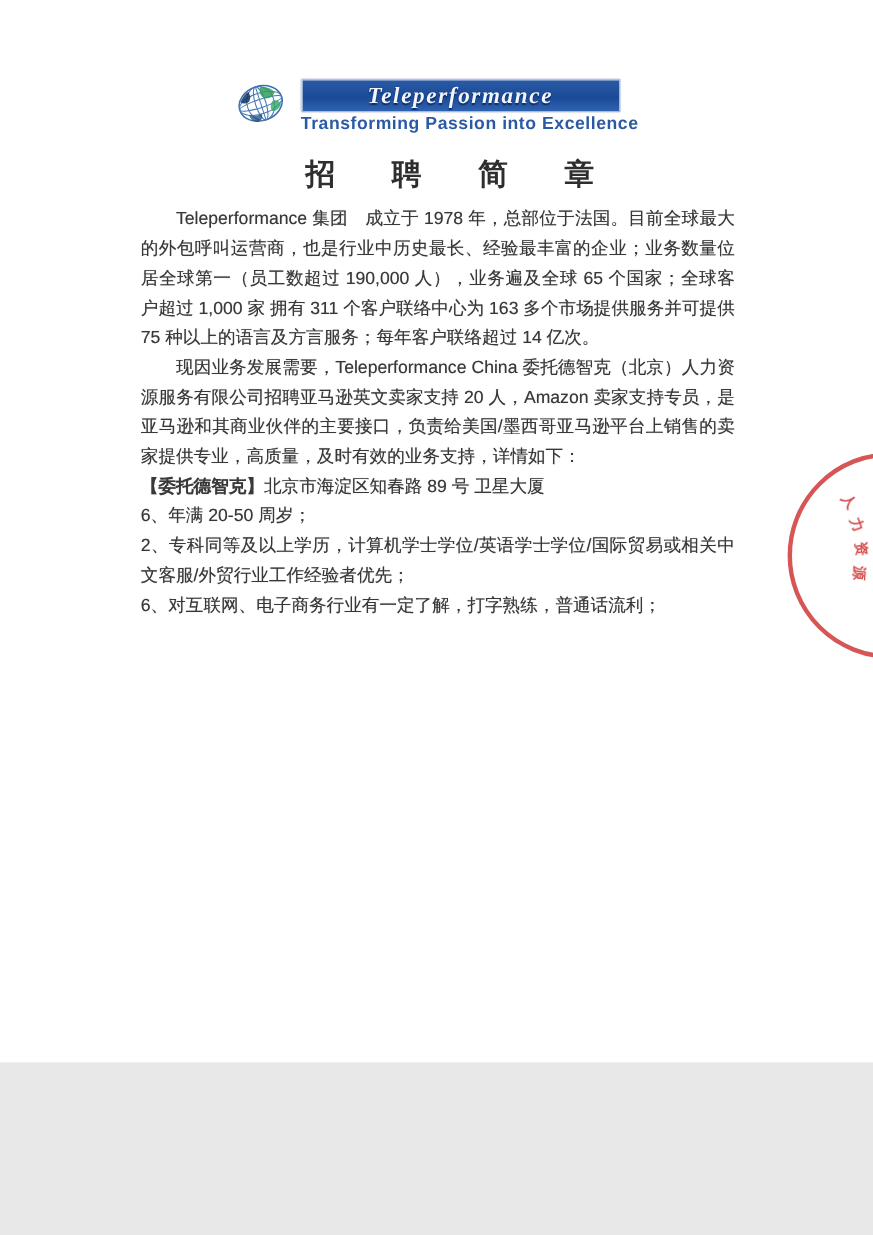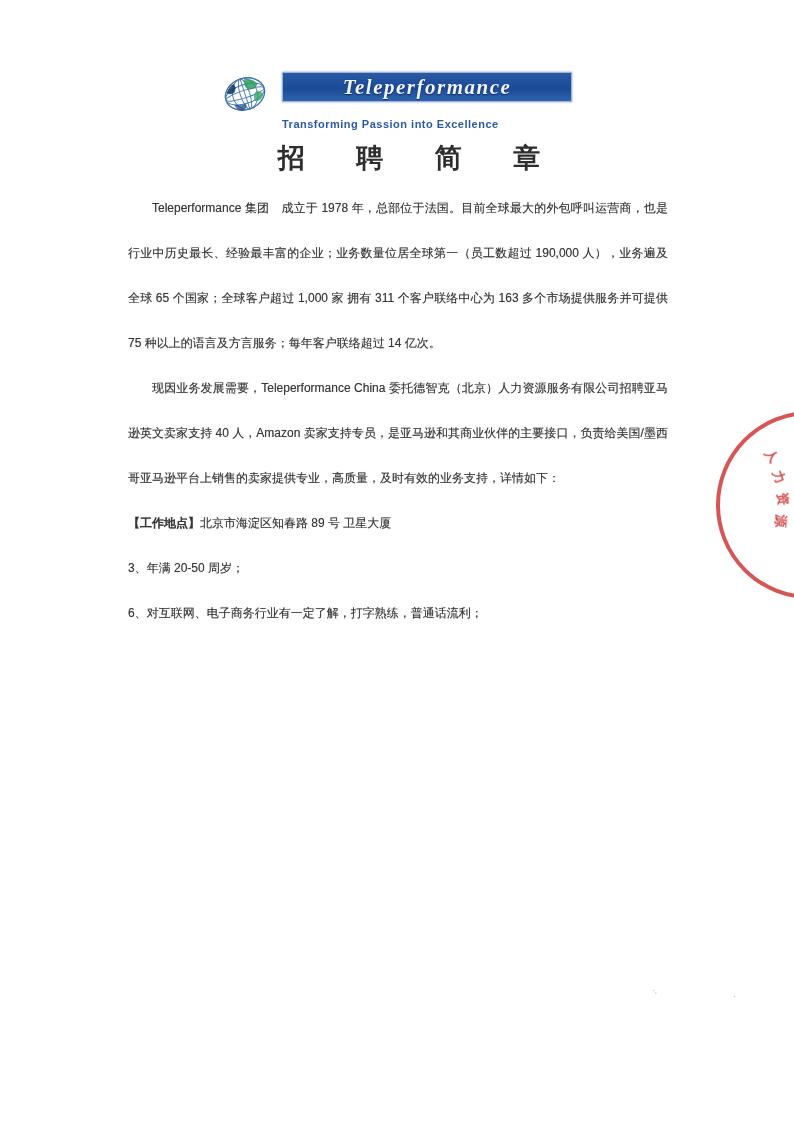--- a/index.html
+++ b/index.html
@@ -1,18 +1,18 @@
 <!DOCTYPE html>
 <html><head>
 <meta charset="utf-8">
 <style>
   html,body{margin:0;padding:0;background:#e8e8e8;}
   .page{
     position:relative;
-    width:794px;height:1123px;
+    width:794px;height:966px;
     margin:0 auto;
     background:#ffffff;
     overflow:hidden;
     font-family:"Liberation Sans", sans-serif;
     color:#3a3a3a;
   }
   
   .logo-row{
     position:absolute;
     top:72px;left:0;width:100%;
@@ -30,36 +30,36 @@
   }
   .brand-text{
     font-family:"Liberation Serif", serif;
     font-style:italic;font-weight:bold;
     font-size:21px;letter-spacing:1.5px;
     color:#f2f5fb;
     text-shadow:0 0 1px #0c2f6b, 0 1px 1px #0c2f6b;
     filter:blur(.3px);
   }
   .tagline{
-    margin-top:16px;
-    font-size:11px;font-weight:bold;letter-spacing:.5px;
+    margin-top:2px;text-align:center;
+    font-size:16px;font-weight:bold;letter-spacing:.5px;
     color:#2b5aa5;filter:blur(.4px);
   }
   
   .doc-title{
     position:absolute;top:140px;left:12px;width:100%;
     text-align:center;
     font-size:27px;font-weight:bold;color:#2e2e2e;
     letter-spacing:22px;text-indent:22px;
     filter:blur(.4px);
   }
   
   .body-text{
     position:absolute;top:186px;left:128px;width:540px;
-    font-size:12px;line-height:45px;
+    font-size:16px;line-height:27px;
     text-align:justify;
     color:#383838;
     text-shadow:0 0 .7px rgba(60,60,60,.55);
     filter:blur(.35px);
   }
   .body-text p{margin:0;text-indent:2em;}
   .plain{text-indent:0 !important;}
   .sec-label{font-weight:bold;}
   
   .stamp{
@@ -106,23 +106,24 @@
         </div>
         <div class="tagline">Transforming Passion into Excellence</div>
       </div>
     </div>
   </div>
 
   <div class="doc-title">招 聘 简 章</div>
 
   <div class="body-text">
     <p>Teleperformance 集团　成立于 1978 年，总部位于法国。目前全球最大的外包呼叫运营商，也是行业中历史最长、经验最丰富的企业；业务数量位居全球第一（员工数超过 190,000 人），业务遍及全球 65 个国家；全球客户超过 1,000 家 拥有 311 个客户联络中心为 163 多个市场提供服务并可提供 75 种以上的语言及方言服务；每年客户联络超过 14 亿次。</p>
-    <p>现因业务发展需要，Teleperformance China 委托德智克（北京）人力资源服务有限公司招聘亚马逊英文卖家支持 40 人，Amazon 卖家支持专员，是亚马逊和其商业伙伴的主要接口，负责给美国/墨西哥亚马逊平台上销售的卖家提供专业，高质量，及时有效的业务支持，详情如下：</p>
-    <p class="plain"><span class="sec-label">【工作地点】</span><span>北京市海淀区知春路 89 号  卫星大厦</span></p>
-    <p class="plain">3、年满 20-50 周岁；</p>
+    <p>现因业务发展需要，Teleperformance China 委托德智克（北京）人力资源服务有限公司招聘亚马逊英文卖家支持 20 人，Amazon 卖家支持专员，是亚马逊和其商业伙伴的主要接口，负责给美国/墨西哥亚马逊平台上销售的卖家提供专业，高质量，及时有效的业务支持，详情如下：</p>
+    <p class="plain"><span class="sec-label">【委托德智克】</span><span>北京市海淀区知春路 89 号  卫星大厦</span></p>
+    <p class="plain">6、年满 20-50 周岁；</p>
+    <p class="plain">2、专科同等及以上学历，计算机学士学位/英语学士学位/国际贸易或相关中文客服/外贸行业工作经验者优先；</p>
     <p class="plain">6、对互联网、电子商务行业有一定了解，打字熟练，普通话流利；</p>
   </div>
 
   <div class="stamp"></div>
   <span class="stamp-char" style="top:447px;right:16px;transform:rotate(55deg);">人</span>
   <span class="stamp-char" style="top:468px;right:9px;transform:rotate(70deg);">力</span>
   <span class="stamp-char" style="top:490px;right:5px;transform:rotate(82deg);">资</span>
   <span class="stamp-char" style="top:512px;right:7px;transform:rotate(95deg);">源</span>
 
   <span class="artifact" style="top:986px;left:652px;">·,</span>

